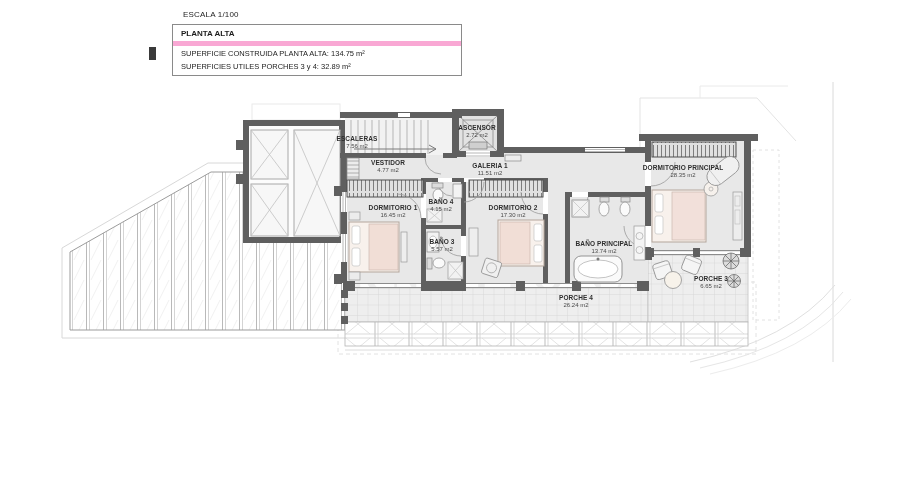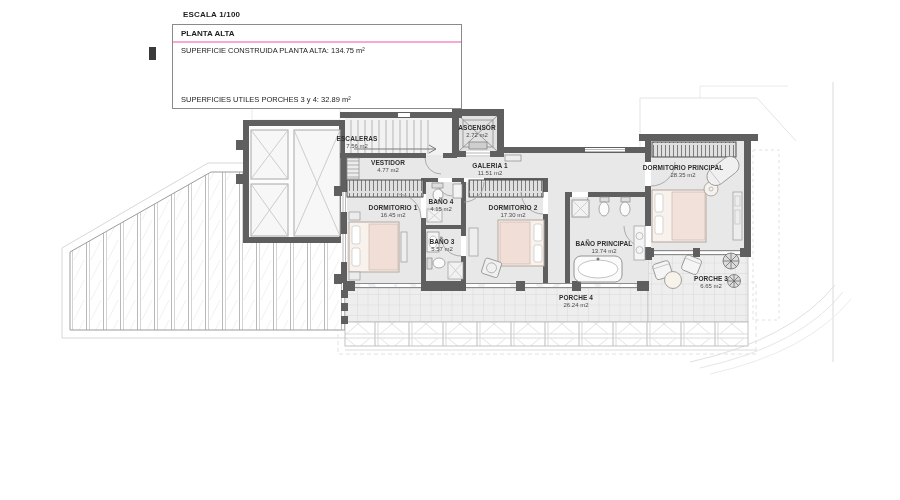--- a/index.html
+++ b/index.html
@@ -3,25 +3,25 @@
 <meta charset="utf-8">
 <style>
   html,body{margin:0;padding:0;background:#fff;}
   #stage{position:relative;width:900px;height:500px;background:#ffffff;overflow:hidden;
          font-family:"Liberation Sans",sans-serif;color:#222;}
   svg{position:absolute;left:0;top:0;}
   .wall{fill:var(--wall,#5f5f5f);}
   .floor{fill:var(--floor,#e8e8e8);}
   .floor-light{fill:#f2f2f2;}
   
-  .escala{position:absolute;left:183px;top:10px;font-size:8px;font-weight:bold;letter-spacing:.2px;color:#1c1c1c;}
+  .escala{position:absolute;left:183px;top:10px;font-size:8px;font-weight:normal;letter-spacing:.2px;color:#1c1c1c;}
   .infobox{position:absolute;left:172px;top:24px;width:288px;border:1px solid #8a8a8a;background:#fff;}
-  .infobox .row1{font-size:8px;font-weight:bold;padding:4px 8px 3px;border-bottom:2px solid #f9a8d4;color:#1c1c1c;}
+  .infobox .row1{font-size:8px;font-weight:bold;padding:4px 8px 3px;border-bottom:5px solid #f9a8d4;color:#1c1c1c;}
   .infobox .row2,.infobox .row3{font-size:7.5px;font-weight:normal;padding:3px 8px 1px;color:#1c1c1c;}
-  .infobox .row3{padding-bottom:4px;margin-top:36px;}
+  .infobox .row3{padding-bottom:4px;}
   .minirect{position:absolute;left:149px;top:47px;width:7px;height:13px;background:#3a3a3a;}
   
   .rlabel{position:absolute;transform:translateX(-50%);text-align:center;line-height:1.25;white-space:nowrap;}
   .rname{font-size:6.5px;font-weight:bold;color:#2e2e2e;letter-spacing:.1px;}
   .rarea{font-size:6px;color:#4a4a4a;}
   
   .wm{position:absolute;left:450px;transform:translateX(-50%);font-family:"Liberation Serif",serif;
       color:rgba(40,40,40,0.07);white-space:nowrap;}
   .wm1{top:196px;font-size:54px;letter-spacing:26px;font-weight:bold;}
   .wm2{top:252px;font-size:42px;letter-spacing:10px;font-weight:bold;}

